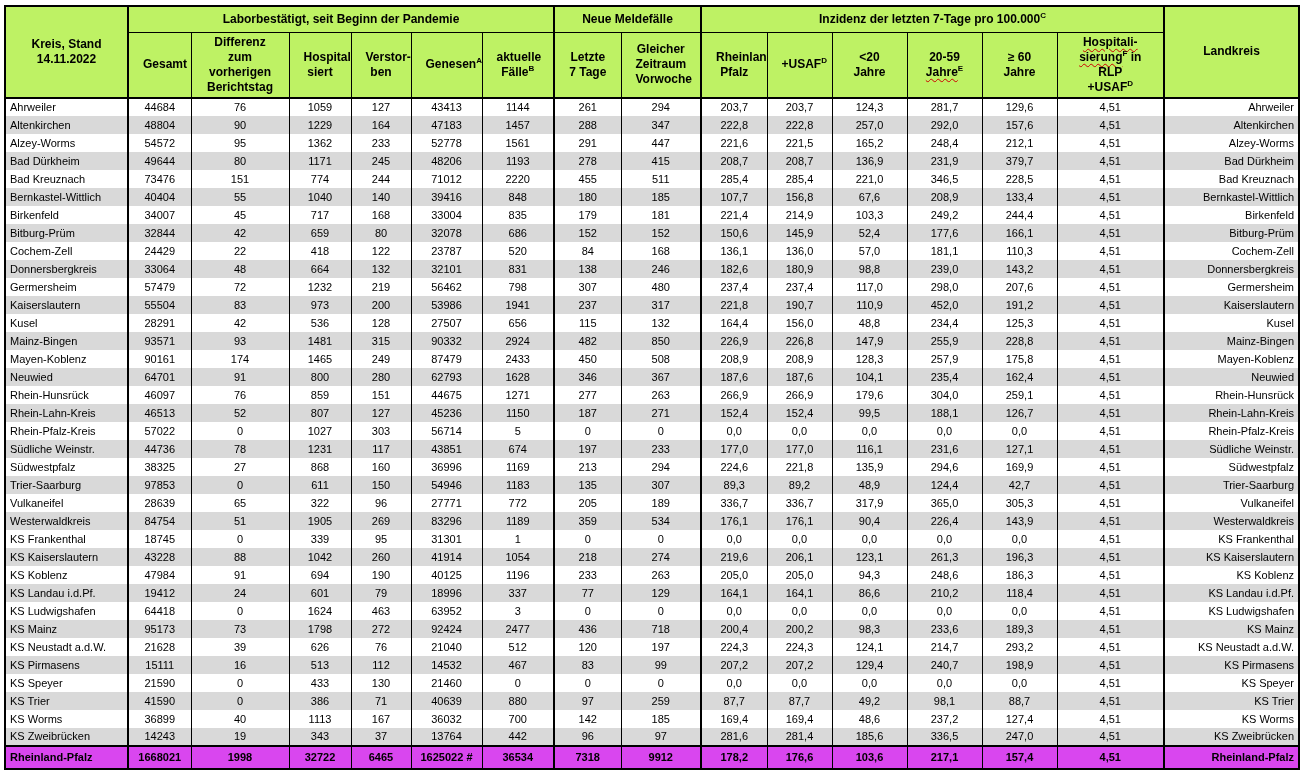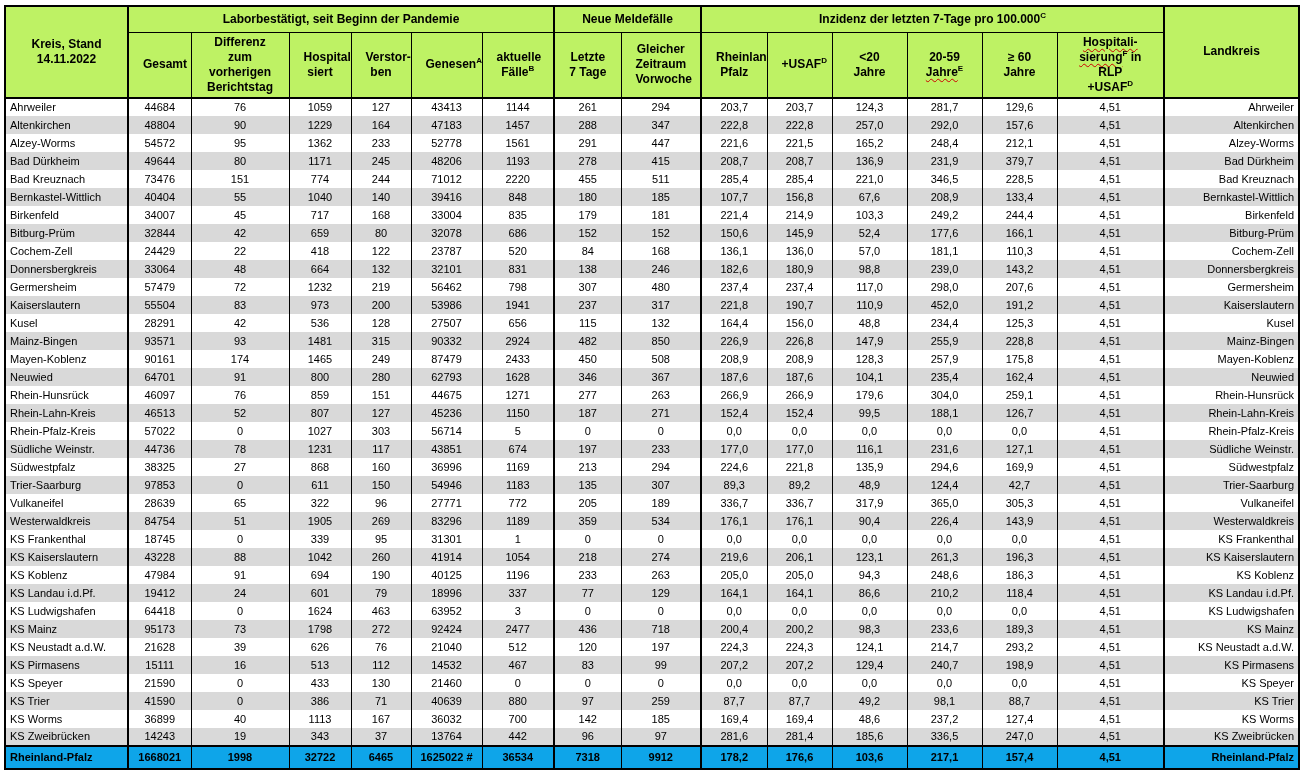--- a/index.html
+++ b/index.html
@@ -44,21 +44,21 @@
     vertical-align: middle;
     background: #ffffff;
   }
   tr.stripe td { background: #d9d9d9; }
   td.c-kreis { text-align: left; }
   td.c-land { text-align: right; }
   tr.total td {
     font-weight: bold;
     border-top: 2px solid #000;
     height: 23px;
-    background: #0ea5e9;
+    background: #d946ef;
   }
   sup { font-size: 8px; line-height: 0; }
   .sq {
     text-decoration-line: underline;
     text-decoration-style: wavy;
     text-decoration-color: #cc0000;
     text-decoration-thickness: 1px;
     text-underline-offset: 2px;
   }
 </style>

